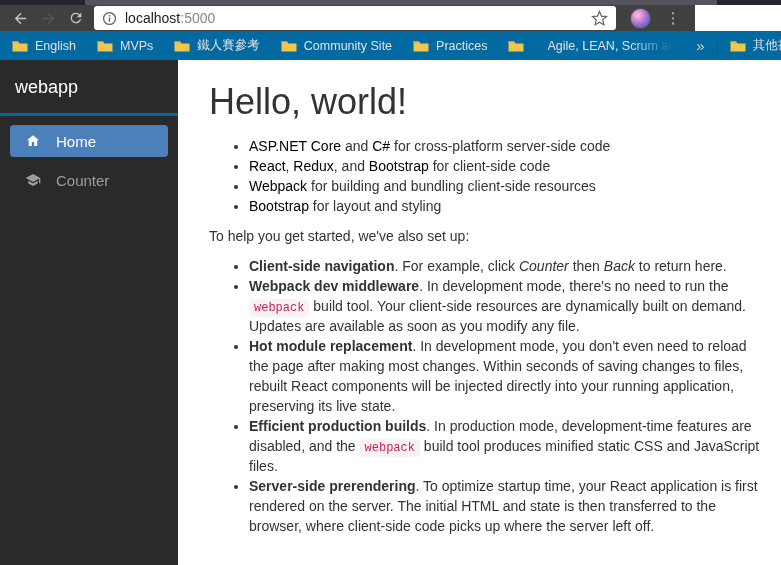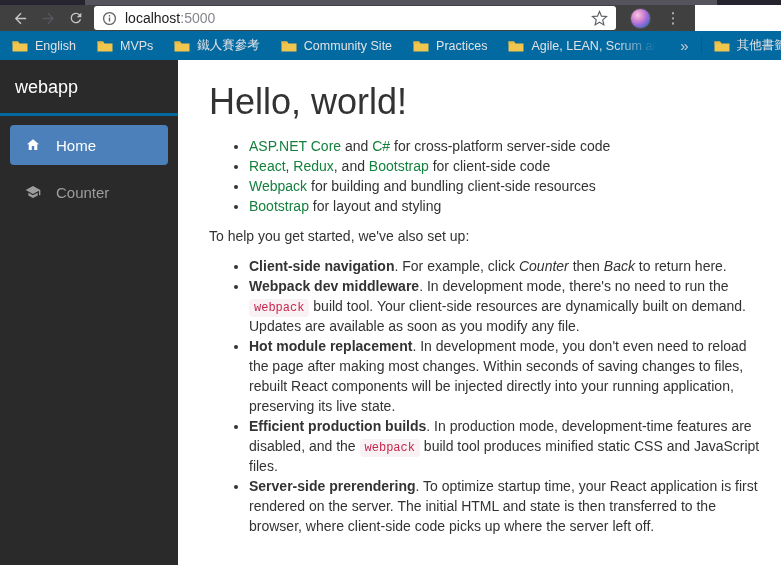--- a/index.html
+++ b/index.html
@@ -36,47 +36,48 @@
     position:absolute; left:0; top:31px; width:781px; height:29px;
     background:#0369a1; display:flex; align-items:center; padding:0 12px;
     color:#e2e2e4; font-size:12.5px;justify-content:space-between;
   }
   .bm-item { display:flex; align-items:center; margin-right:21px; white-space:nowrap; cursor:default; }
   .bm-item svg { margin-right:7px; flex-shrink:0; }
   .bm-item.fade .bm-label {
     max-width:138px; overflow:hidden; display:inline-block;
     -webkit-mask-image: linear-gradient(to right, #000 65%, transparent 98%);
             mask-image: linear-gradient(to right, #000 65%, transparent 98%);
+            margin-left: 16px;
   }
   .bm-right { margin-left:auto; display:flex; align-items:center; }
   .bm-overflow { color:#cfcfd4; font-size:15px; margin-right:12px; }
   .bm-sep { width:1px; height:16px; background:#47464e; margin-right:12px; }
 
   
   .app { position:absolute; left:0; top:60px; width:781px; height:505px; display:flex; }
 
   .sidebar { width:178px; flex-shrink:0; background:#2a2a2a; }
   .brand {
     color:#ffffff; font-size:18px; padding:17px 15px 15px 15px;
     border-bottom:3px solid #0369a1;
   }
   .nav { padding-top:9px; }
   .nav-item {
-    display:flex; align-items:center; height:40px; margin:0 10px 7px 10px;
+    display:flex; align-items:center; height:32px; margin:0 10px 7px 10px;
     padding:0 15px; border-radius:4px; text-decoration:none;
     color:#9d9d9d; font-size:15px; cursor:pointer;
   }
   .nav-item svg { margin-right:15px; flex-shrink:0; }
   .nav-item.active { background:#4b80bb; color:#ffffff; }
 
   .main { flex:1; padding:0 14px 0 31px; color:#333; }
   .main h1 { font-size:36px; font-weight:400; color:#333; margin:22px 0 14px 0; line-height:40px; }
   .main p { font-size:14px; line-height:20px; margin:0 0 10px 0; }
   .main ul { font-size:14px; line-height:20px; margin:0 0 10px 0; padding-left:40px; }
-  .main a { color:#15803d; text-decoration:none; }
+  .main a { color:#000000; text-decoration:none; }
   .main strong { font-weight:bold; }
   .main em { font-style:italic; }
   .main code {
     font-family:"Liberation Mono", monospace; font-size:12px; line-height:1.1;
     color:#c7254e; background:#f9f2f4; padding:2px 5px; border-radius:4px;
   }
 </style>
 </head>
 <body>
 

